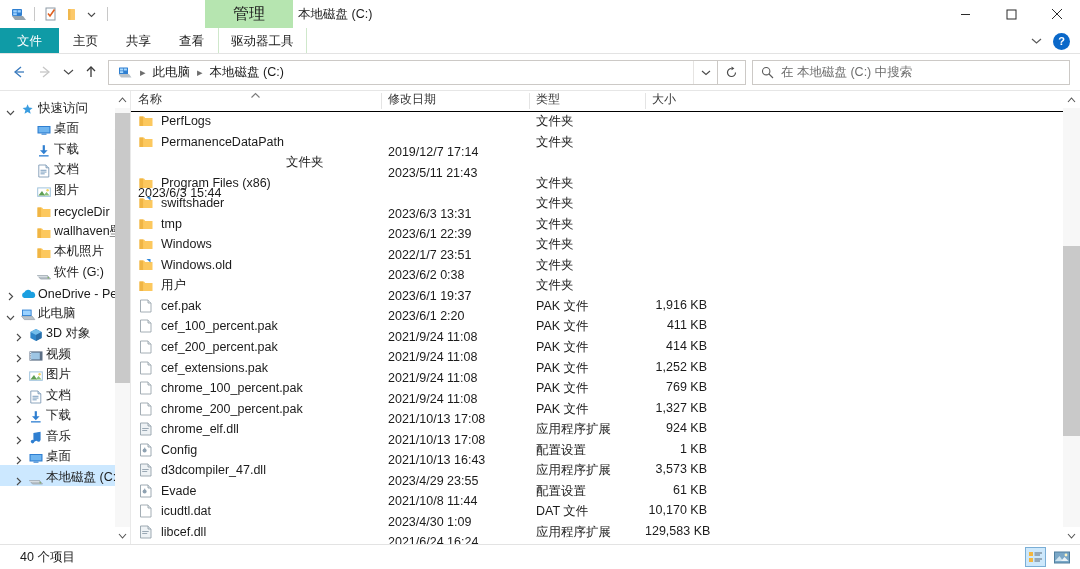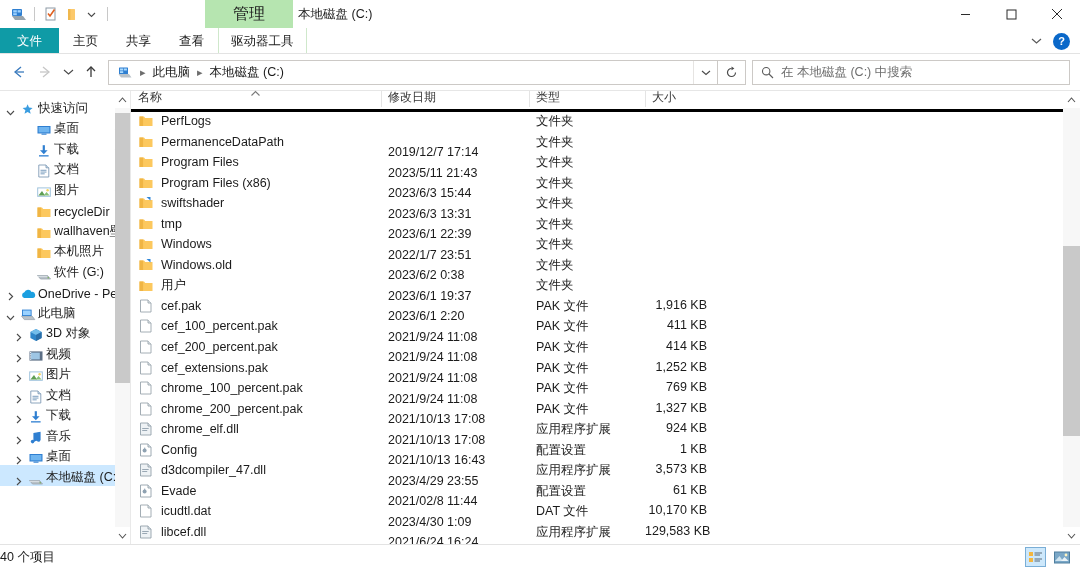--- a/index.html
+++ b/index.html
@@ -84,21 +84,21 @@
   .ind1 { padding-left: 18px; }
   .ind1b { padding-left: 10px; }
   .sb-scroll { position:absolute; right:0; top:0; bottom:0; width:15px; background:#fff; border-left:0px; }
   .sb-track { position:absolute; left:0; right:0; top:17px; bottom:17px; background:#f7f7f7; }
   .sb-arrow { position:absolute; left:0; right:0; height:17px; display:flex; align-items:center; justify-content:center; background:#fff; }
   .sb-arrow.up { top:0; } .sb-arrow.dn { bottom:0; }
   .sb-thumb { position:absolute; left:0; right:0; background:#c9c9c9; }
 
   
   .filepane { flex:1 1 auto; position:relative; min-width:0; background:#fff; display:flex; flex-direction:column; border-left:1px solid #e9e9e9;}
-  .colhead { height: 21px; display:flex; align-items:flex-end; flex:none; border-bottom:3px solid #000000; position:relative;}
+  .colhead { height: 21px; display:flex; align-items:flex-end; flex:none; border-bottom:1px solid #000000; position:relative;}
   .col { font-size:12px; color:#363636; padding-bottom:3px; padding-left:7px; position:relative; flex:none; }
   .col + .col::before { content:""; position:absolute; left:0; top:2px; bottom:2px; width:1px; background:#e4e4e4; }
   .col.c-name { width: 250px; }
   .col.c-date { width: 148px; }
   .col.c-type { width: 116px; }
   .col.c-size { width: 78px; }
   .sort-arrow { position:absolute; left:119px; top:-3px; }
 
   .rows { flex:1 1 auto; overflow:hidden; padding-top:1px; }
   .row { height: 20.55px; display:flex; align-items:flex-start; font-size:12.5px; color:#1b1b1b; }
@@ -108,21 +108,21 @@
   .cell.type { width: 116px; padding-left:7px; }
   .cell.size { width: 78px; text-align:right; padding-right:16px; }
   .ficon { width:16px; height:16px; flex:none; display:flex; align-items:center; justify-content:center; }
 
   .fp-scroll { position:absolute; right:0; top:0; bottom:0; width:17px; background:#fff; }
   .fp-track { position:absolute; left:0; right:0; top:17px; bottom:17px; background:#f7f7f7; }
 
   
   .statusbar { height: 25px; flex:none; display:flex; align-items:center;
       border-top:1px solid #e3e3e3; background:#fff; position:relative; }
-  .status-text { font-size:12.5px; color:#1b1b1b; padding-left:0; }
+  .status-text { font-size:12.5px; color:#1b1b1b; padding-left:20px; }
   .viewtoggles { position:absolute; right:8px; top:2px; display:flex; gap:5px; align-items:center; }
   .vbtn { width:21px; height:20px; display:flex; align-items:center; justify-content:center; }
   .vbtn.active { background:#cde8fb; border:1px solid #7aaed6; }
 </style>
 </head>
 <body>
 
 <div class="window">
 
   <div class="titlebar">
@@ -589,29 +589,20 @@
                   <rect x="1.5" y="2.5" width="3.6" height="9.5" fill="#f0b544"></rect>
                 </svg>
               </span>
               <span>PermanenceDataPath</span>
             </div>
             <div class="cell date">2023/5/11 21:43</div>
             <div class="cell type">文件夹</div>
             <div class="cell size"></div>
           </div>
           <div class="row">
-            <div class="cell name">
-              <span class="ficon">
-                <svg width="16" height="14" viewBox="0 0 16 14">
-                  <path d="M1.5 2.5 H6 L7.2 4 H14.5 V12 H1.5 Z" fill="#fcc85e"></path>
-                  <rect x="1.5" y="2.5" width="3.6" height="9.5" fill="#f0b544"></rect>
-                </svg>
-              </span>
-              <span>Program Files</span>
-            </div>
             <div class="cell date">2023/6/3 15:44</div>
             <div class="cell type">文件夹</div>
             <div class="cell size"></div>
           </div>
           <div class="row">
             <div class="cell name">
               <span class="ficon">
                 <svg width="16" height="14" viewBox="0 0 16 14">
                   <path d="M1.5 2.5 H6 L7.2 4 H14.5 V12 H1.5 Z" fill="#fcc85e"></path>
                   <rect x="1.5" y="2.5" width="3.6" height="9.5" fill="#f0b544"></rect>
@@ -816,21 +807,21 @@
               <span class="ficon">
                 <svg width="16" height="14" viewBox="0 0 16 14">
                   <path d="M2.5 1 H10 L13 4 V13 H2.5 Z" fill="#eef2f5" stroke="#93a0aa" stroke-width="0.9"></path>
                   <path d="M10 1 V4 H13" fill="#dde4e9" stroke="#93a0aa" stroke-width="0.9"></path>
                   <rect x="4.2" y="6" width="6.5" height="1" fill="#9aa8b4"></rect>
                   <rect x="4.2" y="8" width="5" height="1" fill="#9aa8b4"></rect>
                 </svg>
               </span>
               <span>d3dcompiler_47.dll</span>
             </div>
-            <div class="cell date">2021/02/8 11:44</div>
+            <div class="cell date">2021/10/8 11:44</div>
             <div class="cell type">应用程序扩展</div>
             <div class="cell size">3,573 KB</div>
           </div>
           <div class="row">
             <div class="cell name">
               <span class="ficon">
                 <svg width="16" height="14" viewBox="0 0 16 14">
                   <path d="M2.5 1 H10 L13 4 V13 H2.5 Z" fill="#ffffff" stroke="#93a0aa" stroke-width="0.9"></path>
                   <path d="M10 1 V4 H13" fill="#e1e7eb" stroke="#93a0aa" stroke-width="0.9"></path>
                   <circle cx="6.6" cy="7.6" r="2" fill="#8fa2b2"></circle>

